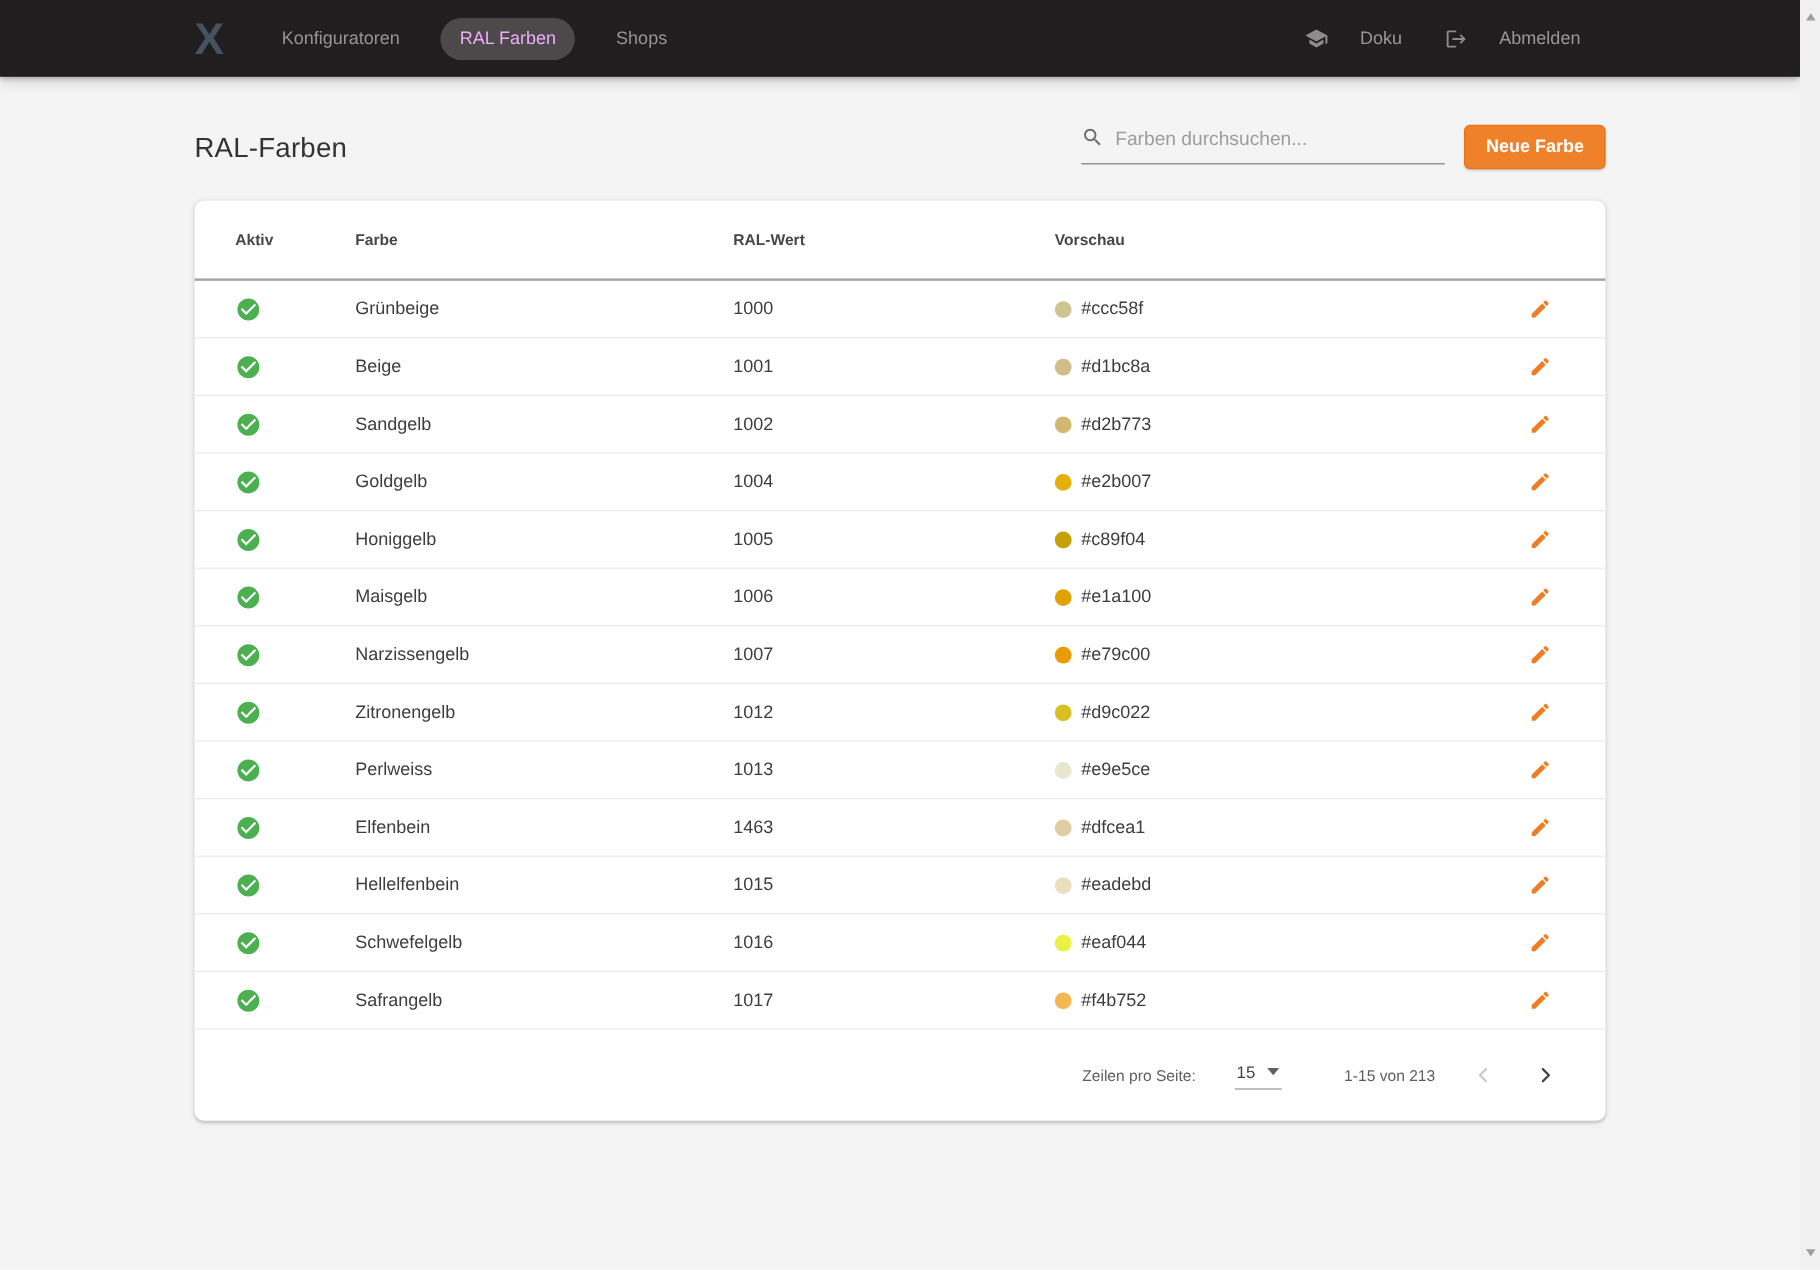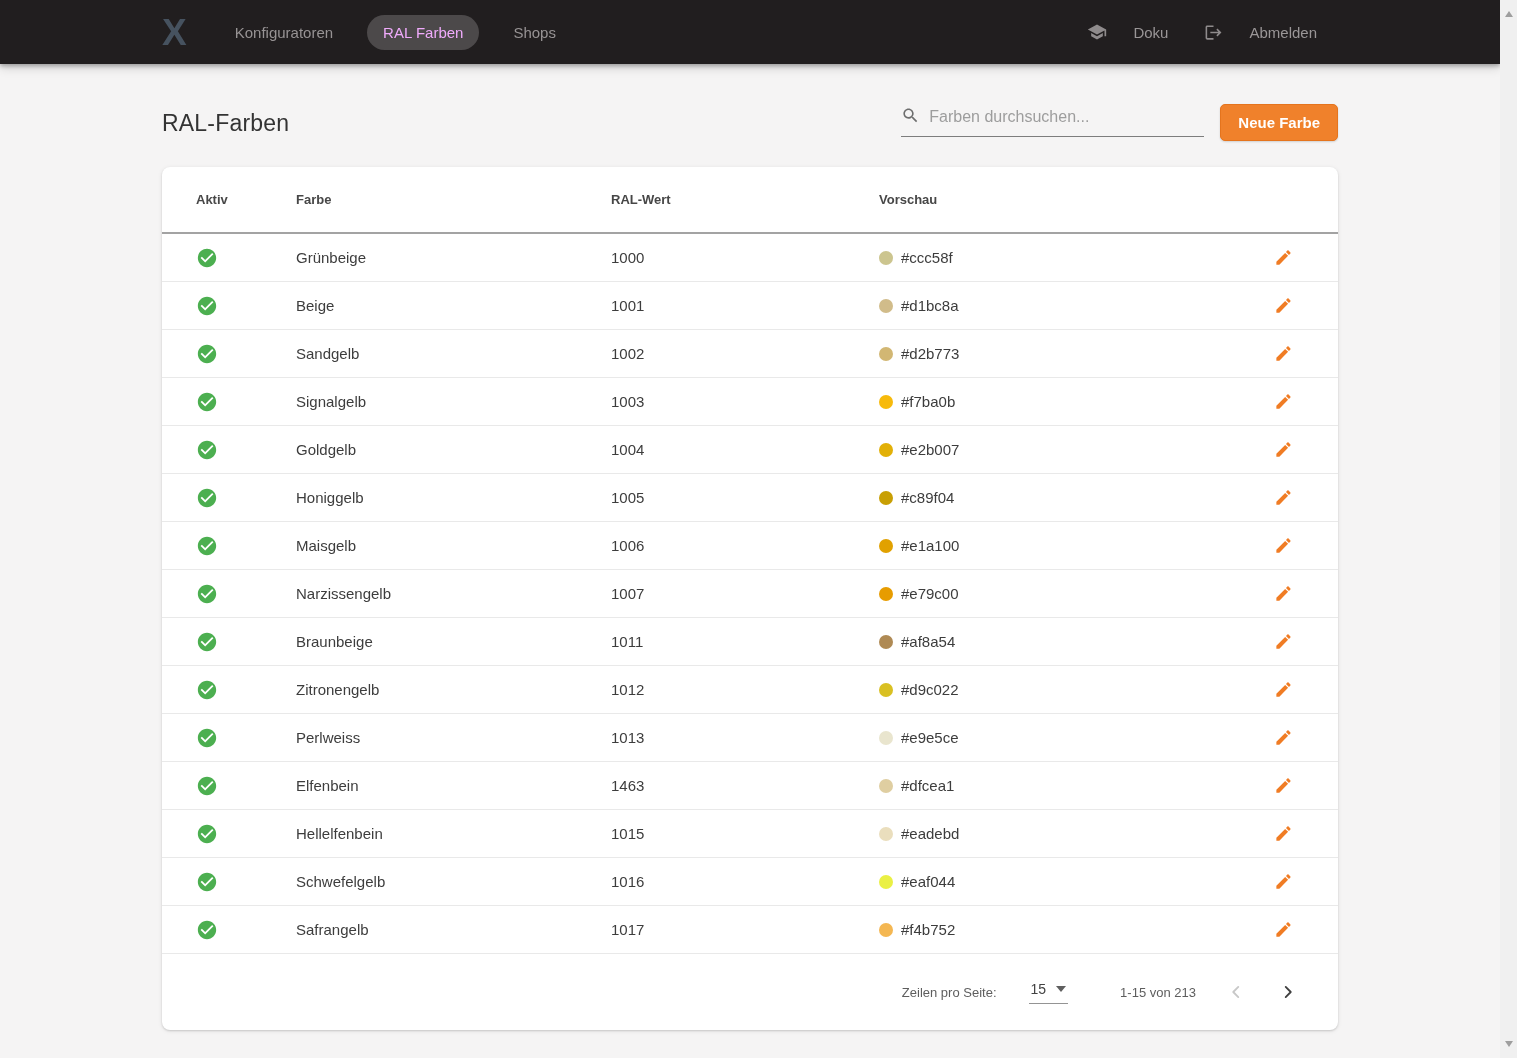--- a/index.html
+++ b/index.html
@@ -237,42 +237,20 @@
             </div>
             <div class="cell c-edit">
               <span class="edit-btn">
                 <svg width="19" height="19" viewBox="0 0 24 24" fill="#f07c24">
                     <path d="M3 17.25V21h3.75L17.81 9.94l-3.75-3.75L3 17.25zM20.71 7.04c.39-.39.39-1.02 0-1.41l-2.34-2.34c-.39-.39-1.02-.39-1.41 0l-1.83 1.83 3.75 3.75 1.83-1.83z"></path>
                   </svg>
               </span>
             </div>
           </div>
 
-          <div class="trow">
-            <div class="cell">
-              <span class="check-icon">
-                <svg width="22" height="22" viewBox="0 0 24 24" fill="#4caf50">
-                    <path d="M12 2C6.48 2 2 6.48 2 12s4.48 10 10 10 10-4.48 10-10S17.52 2 12 2zm-2 15l-5-5 1.41-1.41L10 14.17l7.59-7.59L19 8l-9 9z"></path>
-                  </svg>
-              </span>
-            </div>
-            <div class="cell">Signalgelb</div>
-            <div class="cell">1003</div>
-            <div class="cell">
-              <span class="swatch" style="background: rgb(247, 186, 11);"></span>
-              <span>#f7ba0b</span>
-            </div>
-            <div class="cell c-edit">
-              <span class="edit-btn">
-                <svg width="19" height="19" viewBox="0 0 24 24" fill="#f07c24">
-                    <path d="M3 17.25V21h3.75L17.81 9.94l-3.75-3.75L3 17.25zM20.71 7.04c.39-.39.39-1.02 0-1.41l-2.34-2.34c-.39-.39-1.02-.39-1.41 0l-1.83 1.83 3.75 3.75 1.83-1.83z"></path>
-                  </svg>
-              </span>
-            </div>
-          </div>
 
           <div class="trow">
             <div class="cell">
               <span class="check-icon">
                 <svg width="22" height="22" viewBox="0 0 24 24" fill="#4caf50">
                     <path d="M12 2C6.48 2 2 6.48 2 12s4.48 10 10 10 10-4.48 10-10S17.52 2 12 2zm-2 15l-5-5 1.41-1.41L10 14.17l7.59-7.59L19 8l-9 9z"></path>
                   </svg>
               </span>
             </div>
             <div class="cell">Goldgelb</div>
@@ -352,42 +330,20 @@
             </div>
             <div class="cell c-edit">
               <span class="edit-btn">
                 <svg width="19" height="19" viewBox="0 0 24 24" fill="#f07c24">
                     <path d="M3 17.25V21h3.75L17.81 9.94l-3.75-3.75L3 17.25zM20.71 7.04c.39-.39.39-1.02 0-1.41l-2.34-2.34c-.39-.39-1.02-.39-1.41 0l-1.83 1.83 3.75 3.75 1.83-1.83z"></path>
                   </svg>
               </span>
             </div>
           </div>
 
-          <div class="trow">
-            <div class="cell">
-              <span class="check-icon">
-                <svg width="22" height="22" viewBox="0 0 24 24" fill="#4caf50">
-                    <path d="M12 2C6.48 2 2 6.48 2 12s4.48 10 10 10 10-4.48 10-10S17.52 2 12 2zm-2 15l-5-5 1.41-1.41L10 14.17l7.59-7.59L19 8l-9 9z"></path>
-                  </svg>
-              </span>
-            </div>
-            <div class="cell">Braunbeige</div>
-            <div class="cell">1011</div>
-            <div class="cell">
-              <span class="swatch" style="background: rgb(175, 138, 84);"></span>
-              <span>#af8a54</span>
-            </div>
-            <div class="cell c-edit">
-              <span class="edit-btn">
-                <svg width="19" height="19" viewBox="0 0 24 24" fill="#f07c24">
-                    <path d="M3 17.25V21h3.75L17.81 9.94l-3.75-3.75L3 17.25zM20.71 7.04c.39-.39.39-1.02 0-1.41l-2.34-2.34c-.39-.39-1.02-.39-1.41 0l-1.83 1.83 3.75 3.75 1.83-1.83z"></path>
-                  </svg>
-              </span>
-            </div>
-          </div>
 
           <div class="trow">
             <div class="cell">
               <span class="check-icon">
                 <svg width="22" height="22" viewBox="0 0 24 24" fill="#4caf50">
                     <path d="M12 2C6.48 2 2 6.48 2 12s4.48 10 10 10 10-4.48 10-10S17.52 2 12 2zm-2 15l-5-5 1.41-1.41L10 14.17l7.59-7.59L19 8l-9 9z"></path>
                   </svg>
               </span>
             </div>
             <div class="cell">Zitronengelb</div>

